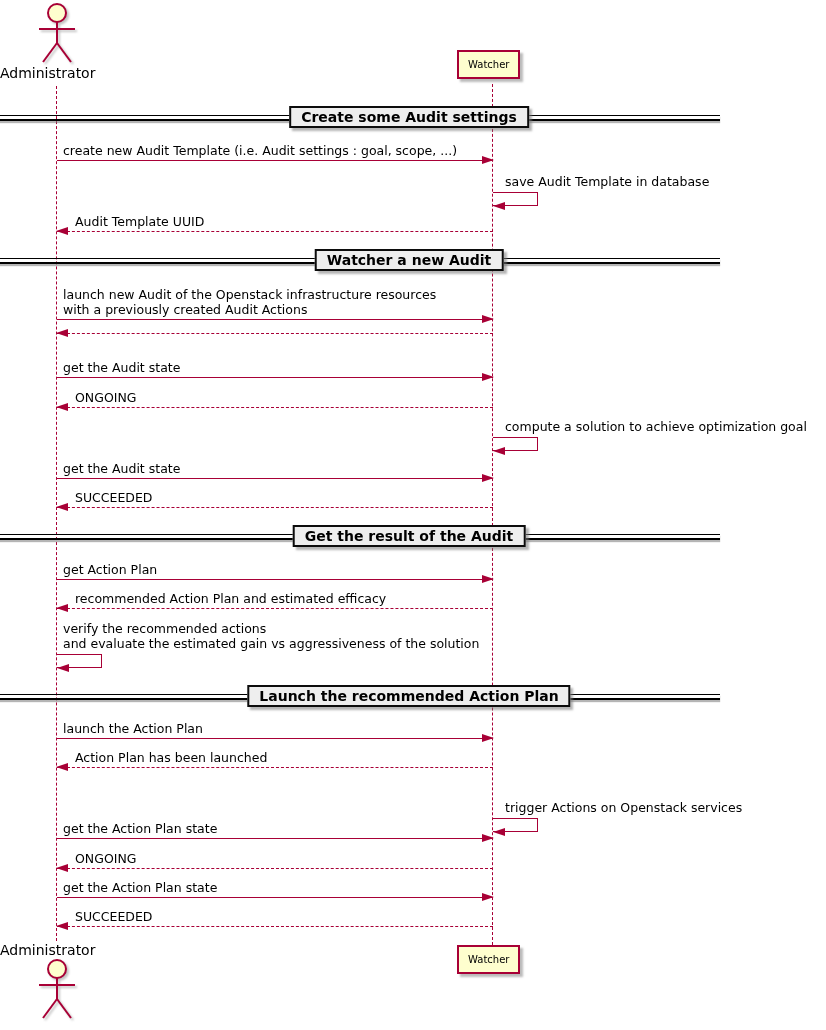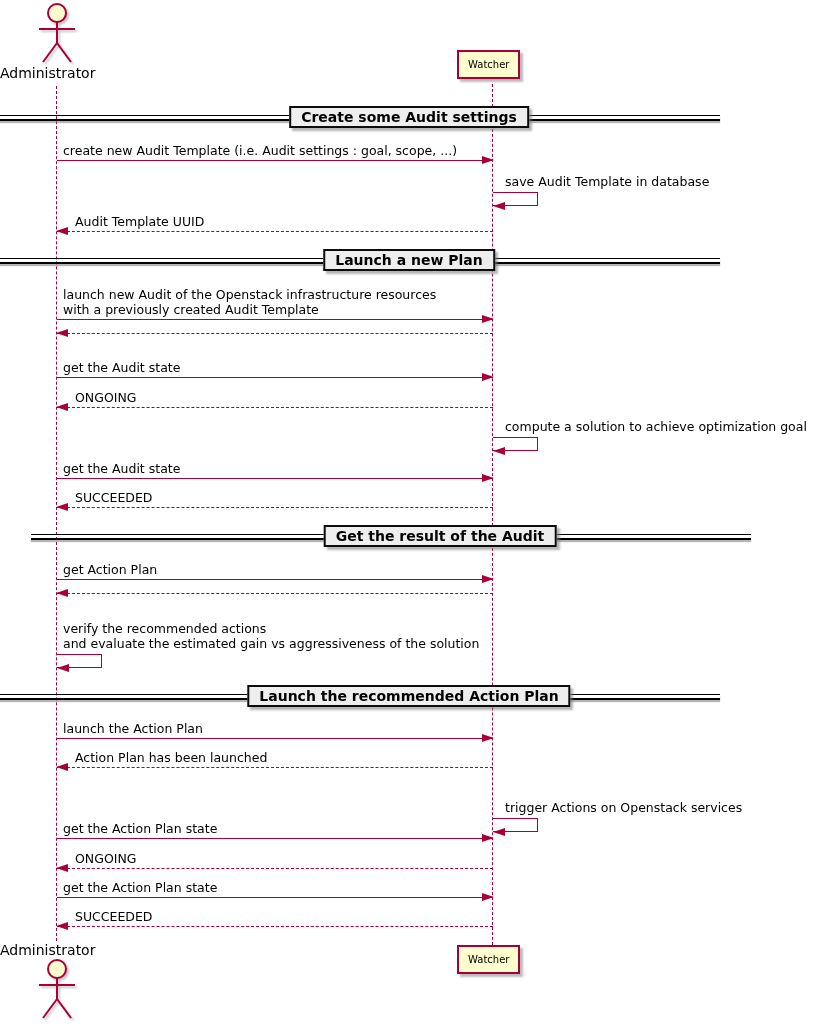--- a/index.html
+++ b/index.html
@@ -98,26 +98,26 @@
 
   <div class="msg return" style="top:214px;">
     <div class="msg-text">Audit Template UUID</div>
     <div class="arrow dashed">
         <i class="head-l"></i>
       </div>
   </div>
 
   <div class="divider" style="top:249px;">
     <div class="divider-lines"></div>
-    <div class="divider-label">Launch a new Plan</div>
+    <div class="divider-label">Watcher a new Audit</div>
   </div>
 
   <div class="msg" style="top:287px;">
     <div class="msg-text">launch new Audit of the Openstack infrastructure resources</div>
-    <div class="msg-text">with a previously created Audit Template</div>
+    <div class="msg-text">with a previously created Audit Actions</div>
     <div class="arrow">
         <i class="head-r"></i>
       </div>
   </div>
 
   <div class="msg return" style="top:331px;">
     <div class="arrow dashed">
         <i class="head-l"></i>
       </div>
   </div>
@@ -150,33 +150,34 @@
       </div>
   </div>
 
   <div class="msg return" style="top:490px;">
     <div class="msg-text">SUCCEEDED</div>
     <div class="arrow dashed">
         <i class="head-l"></i>
       </div>
   </div>
 
-  <div class="divider" style="top:525px;margin-left:31px;">
+  <div class="divider" style="top:525px;">
     <div class="divider-lines"></div>
     <div class="divider-label">Get the result of the Audit</div>
   </div>
 
   <div class="msg" style="top:562px;">
     <div class="msg-text">get Action Plan</div>
     <div class="arrow">
         <i class="head-r"></i>
       </div>
   </div>
 
   <div class="msg return" style="top:591px;">
+    <div class="msg-text">recommended Action Plan and estimated efficacy</div>
     <div class="arrow dashed">
         <i class="head-l"></i>
       </div>
   </div>
 
   <div class="self on-admin" style="left:57px;top:621px;text-align:center;">
     <div class="msg-text">verify the recommended actions</div>
     <div class="msg-text">and evaluate the estimated gain vs aggressiveness of the solution</div>
     <div class="self-loop">
         <i class="head-l"></i>

